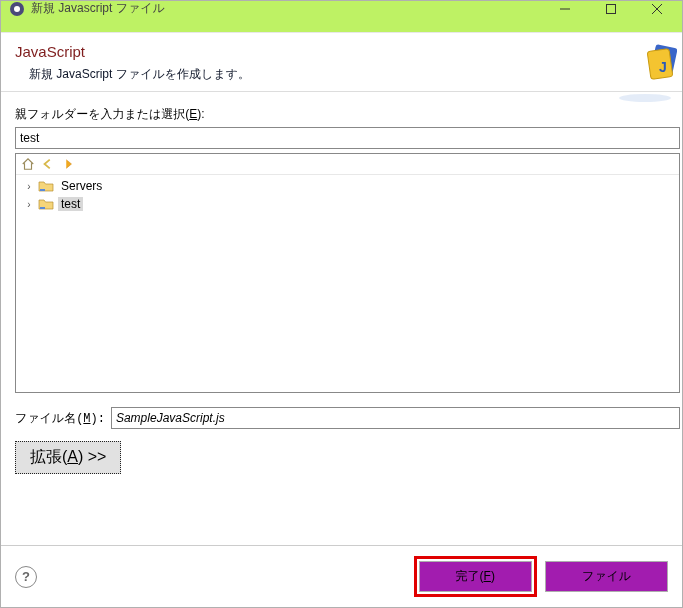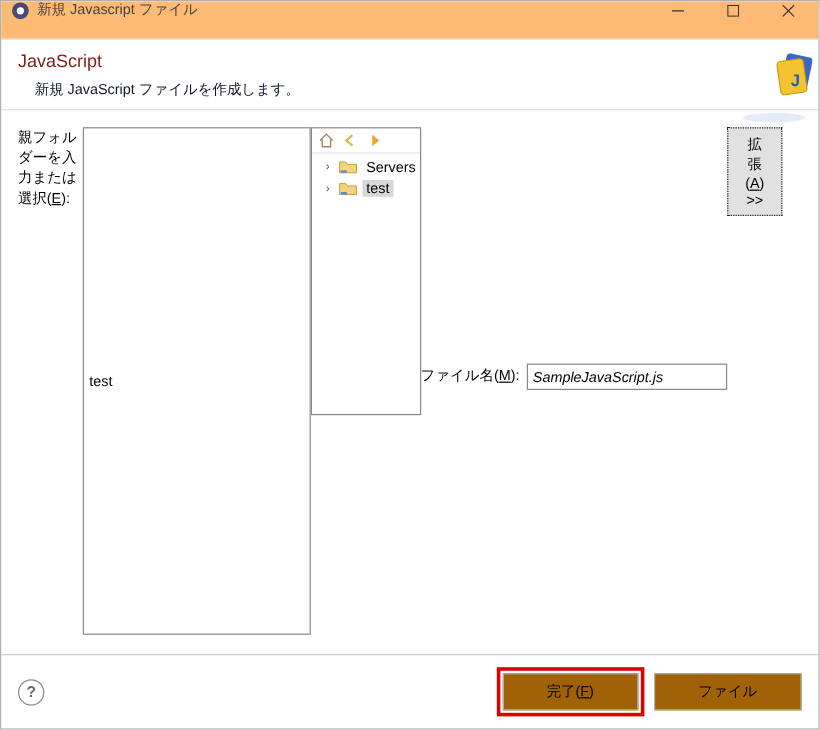--- a/index.html
+++ b/index.html
@@ -9,21 +9,21 @@
   background: #fff;
   color: #000;
   width: 683px;
   height: 608px;
   display: flex;
   flex-direction: column;
   border: 1px solid #b0b0b0;
 }
 .titlebar {
   height: 32px;
-  background: #fdba74;
+  background: #bef264;
   display: flex;
   align-items: center;
   padding: 0 2px 16px 8px;
   border-bottom: 1px solid #e8e8e8;
 }
 .titlebar-icon { width: 16px; height: 16px; margin-right: 6px; display:flex; align-items:center; justify-content:center;}
 .titlebar-title { flex: 1; color: #444; font-size: 12px; }
 .win-controls { display: flex; }
 .win-btn { width: 46px; height: 30px; display:flex; align-items:center; justify-content:center; color:#333; }
 .win-btn svg { width:10px; height:10px; }
@@ -31,24 +31,24 @@
 .header {
   padding: 10px 14px 8px 14px;
   position: relative;
   border-bottom: 1px solid #ddd;
 }
 .header h1 { font-size: 15px; font-weight: normal; margin-bottom: 6px; color:#7f1d1d;}
 .header p { font-size: 12px; color: #0f172a; padding-left: 14px; }
 .header-icon { position: absolute; top: 6px; right: 2px; width: 70px; height: 70px; display:flex; align-items:center; justify-content:center;}
 
 .body {
-  padding: 14px 30px 12px 14px;
+  padding: 14px 2px 12px 14px;
   flex: 1;
   display: flex;
-  flex-direction: row;
+  flex-direction: column;
 }
 .label { margin-bottom: 4px; font-size: 12px; }
 .label u { text-decoration: underline; }
 .text-input {
   width: 100%;
   border: 1px solid #888;
   padding: 3px 4px;
   font-size: 12px;
   margin-bottom: 4px;
   font-family: inherit;
@@ -70,40 +70,40 @@
 }
 .tree-toolbar .icon { width:16px; height:16px; display:flex; align-items:center; justify-content:center; }
 .tree-items { padding: 2px 0; }
 .tree-item { display:flex; align-items:center; height: 18px; padding-left: 8px; gap:4px;}
 .tree-item .twisty { width:10px; text-align:center; color:#555; font-size:10px;}
 .tree-item .folder-icon { width:16px; height:16px; }
 .tree-item .name { padding: 0 3px; text-align: center; }
 .tree-item.selected .name { background: #d8d8d8; }
 
 .filename-row { display:flex; align-items:center; gap:6px; margin-bottom:12px;}
-.filename-row .flabel { white-space:nowrap; }
+.filename-row .flabel { white-space:nowrap;font-family:Liberation Mono, monospace; }
 .filename-row input { flex:1; border:1px solid #888; padding:3px 4px; font-size:12px; font-family:inherit;font-style:italic;}
 .adv-btn {
   border: 1px dotted #222;
   background: #e1e1e1;
   padding: 5px 14px;
-  font-size: 12px;
+  font-size: 16px;
   font-family: inherit;
 }
 
 .footer {
   border-top: 1px solid #ccc;
   padding: 10px 14px;
   display: flex;
   align-items: center;
 }
 .help-icon { width: 22px; height: 22px; border: 1.5px solid #888; border-radius: 50%; display:flex; align-items:center; justify-content:center; color:#666; font-weight:bold; font-size:13px;}
 .footer-spacer { flex: 1; }
 .dlg-btn {
-  background: #a16207;
+  background: #a21caf;
   border: 1px solid #adadad;
   padding: 6px 36px;
   font-size: 12px;
   margin-left: 8px;
   font-family: inherit;
 }
 .highlight-box { border: 3px solid #e00000; padding: 2px; margin-left: 8px; }
 .highlight-box .dlg-btn { margin-left: 0; }
 </style>
 </head>

